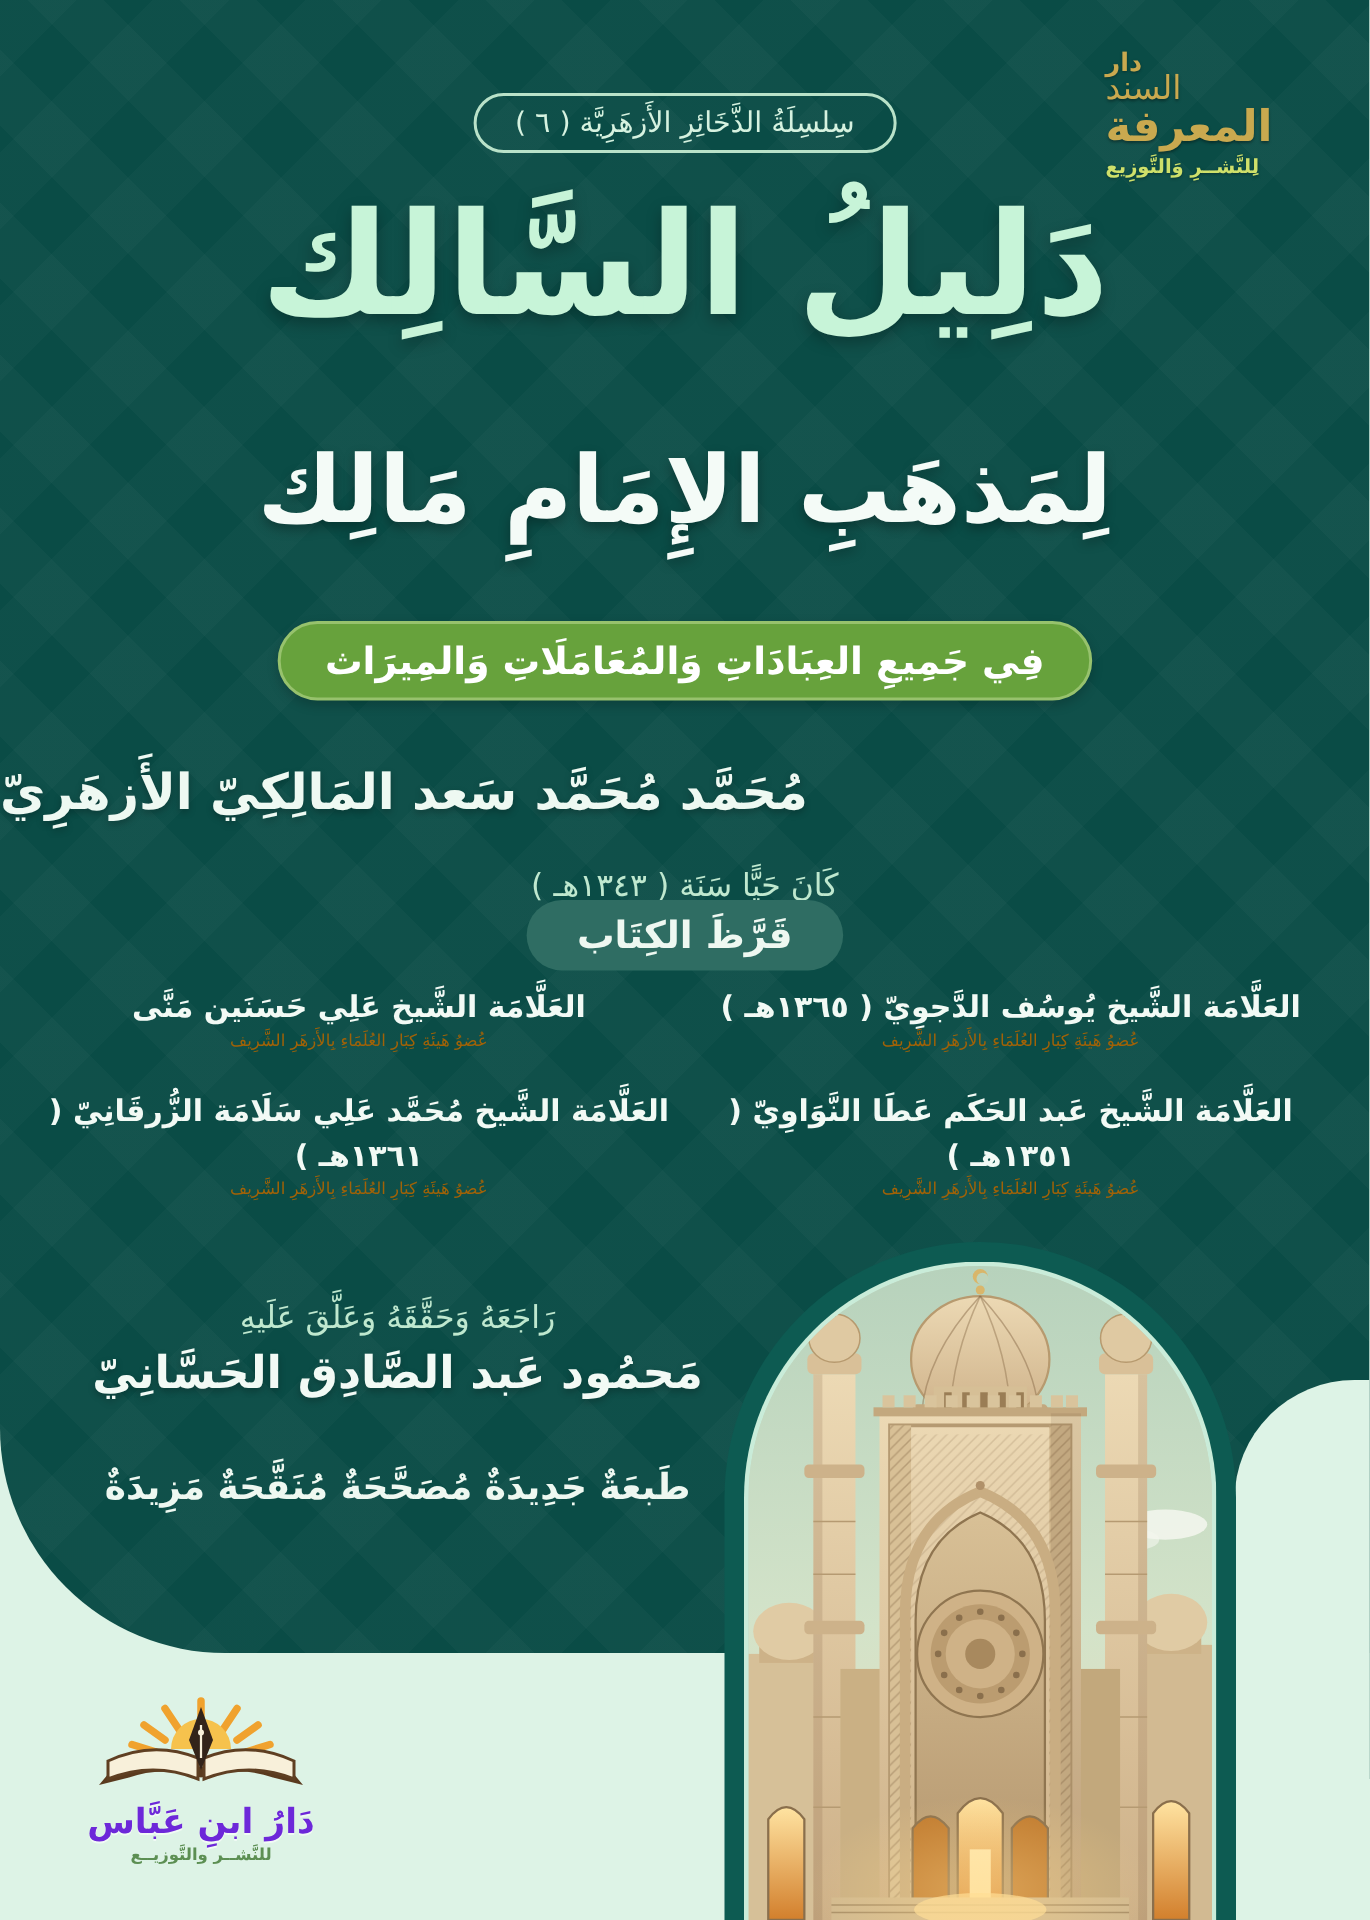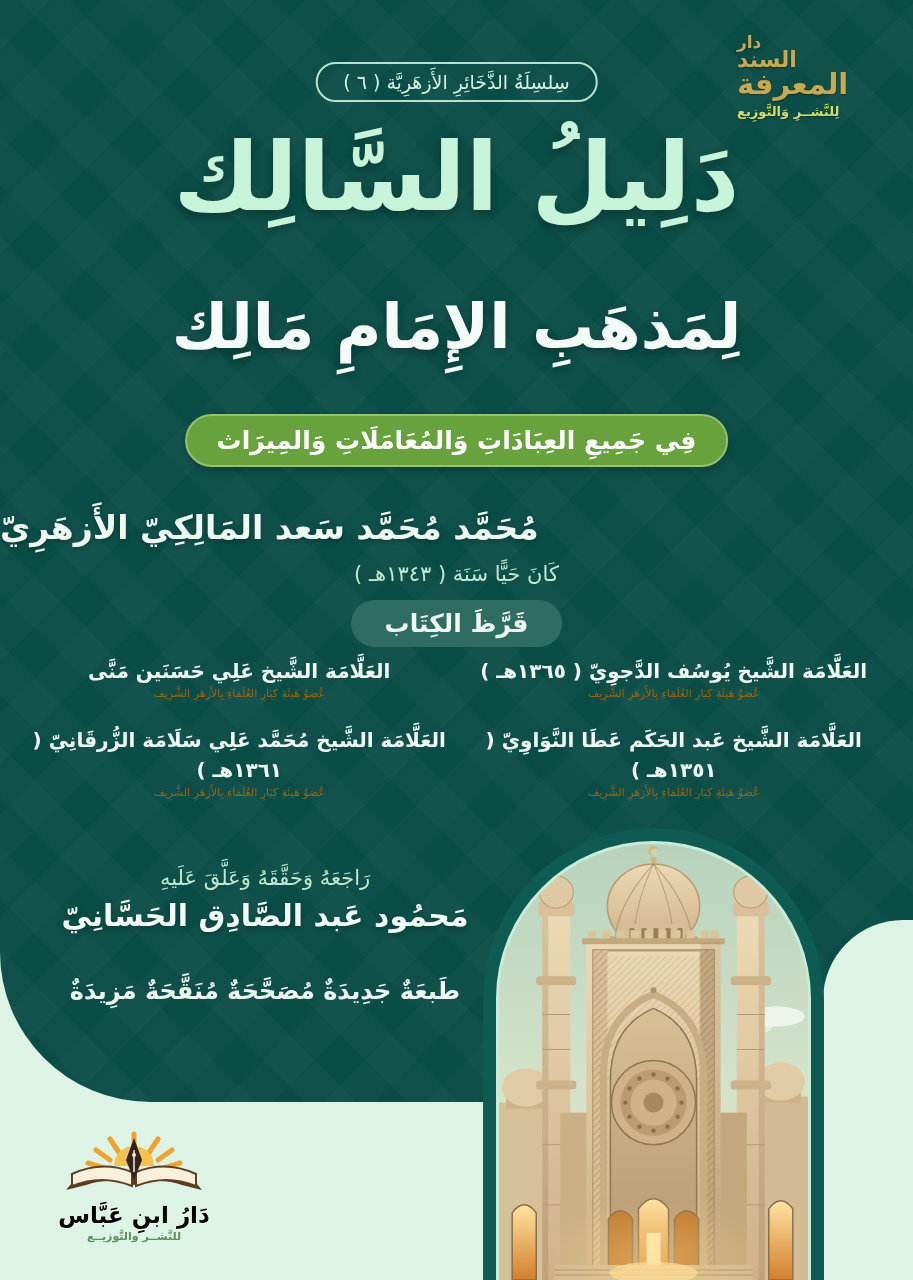--- a/index.html
+++ b/index.html
@@ -26,21 +26,21 @@
     border:2px solid #b9e2c9;border-radius:26px;padding:7px 26px;
     color:#d6f2e0;font-size:19px;white-space:nowrap;
   }
   
   .pub-logo{
     position:absolute;top:34px;right:26px;width:150px;text-align:left;
     color:#c9a94f;line-height:.95;
     text-shadow:0 1px 2px rgba(0,0,0,.35);
   }
   .pub-logo .l1{font-size:17px;font-weight:bold;}
-  .pub-logo .l2{font-size:22px;font-weight:bold;}
+  .pub-logo .l2{font-size:22px;font-weight:normal;}
   .pub-logo .l3{font-size:29px;font-weight:bold;}
   .pub-logo .tag{font-size:13px;color:#cfe06a;margin-top:7px;font-weight:bold;}
   
   .title-main{
     position:absolute;top:118px;left:0;right:0;text-align:center;
     font-size:95px;font-weight:bold;color:#c7f4d8;line-height:1.25;
     text-shadow:0 4px 10px rgba(0,0,0,.28);
   }
   .title-sub{
     position:absolute;top:288px;left:0;right:0;text-align:center;
@@ -51,21 +51,21 @@
     position:absolute;top:414px;left:50%;transform:translateX(-50%);
     background:#67a23c;border:2px solid #97c26d;border-radius:30px;
     color:#ffffff;font-size:25px;font-weight:bold;
     padding:10px 30px;white-space:nowrap;
     box-shadow:0 3px 8px rgba(0,0,0,.2);
   }
   .author-intro{position:absolute;top:480px;left:0;right:0;text-align:center;
     color:#bfe8cf;font-size:21px;}
   .author-name{position:absolute;top:508px;left:0;right:0;text-align:left;
     color:#eef9f2;font-size:33px;font-weight:bold;text-shadow:0 2px 5px rgba(0,0,0,.25);}
-  .author-life{position:absolute;top:562px;left:0;right:0;text-align:center;
+  .author-life{position:absolute;top:578px;left:0;right:0;text-align:center;
     color:#bfe8cf;font-size:21px;}
   .endorse-head{
     position:absolute;top:600px;left:50%;transform:translateX(-50%);
     background:#2f6d63;border-radius:26px;padding:9px 34px;
     color:#eef8f1;font-size:25px;font-weight:bold;white-space:nowrap;
   }
   .endorse-grid{
     position:absolute;top:656px;left:26px;right:26px;
     display:grid;grid-template-columns:1fr 1fr;column-gap:8px;row-gap:22px;
     text-align:center;
@@ -84,21 +84,21 @@
     padding:13px 13px 0;box-sizing:border-box;
   }
   .arch-inner{
     width:100%;height:100%;box-sizing:border-box;
     border:3px solid #c9ecd9;border-bottom:none;
     border-radius:160px 160px 0 0;overflow:hidden;background:#c4d8c2;
   }
   .arch-inner svg{display:block;width:100%;height:100%;}
   
   .dar-logo{position:absolute;left:50px;top:1122px;width:168px;text-align:center;}
-  .dar-logo .name{color:#000000;font-size:23px;font-weight:bold;margin-top:-4px;
+  .dar-logo .name{color:#6d28d9;font-size:23px;font-weight:bold;margin-top:-4px;
     text-shadow:0 1px 0 rgba(255,255,255,.6);}
   .dar-logo .tag{color:#5c8f53;font-size:11px;font-weight:bold;margin-top:2px;}
 </style>
 </head>
 <body>
 
 <div class="cover">
 
   <div class="panel"></div>
   <div class="mint-corner"></div>

